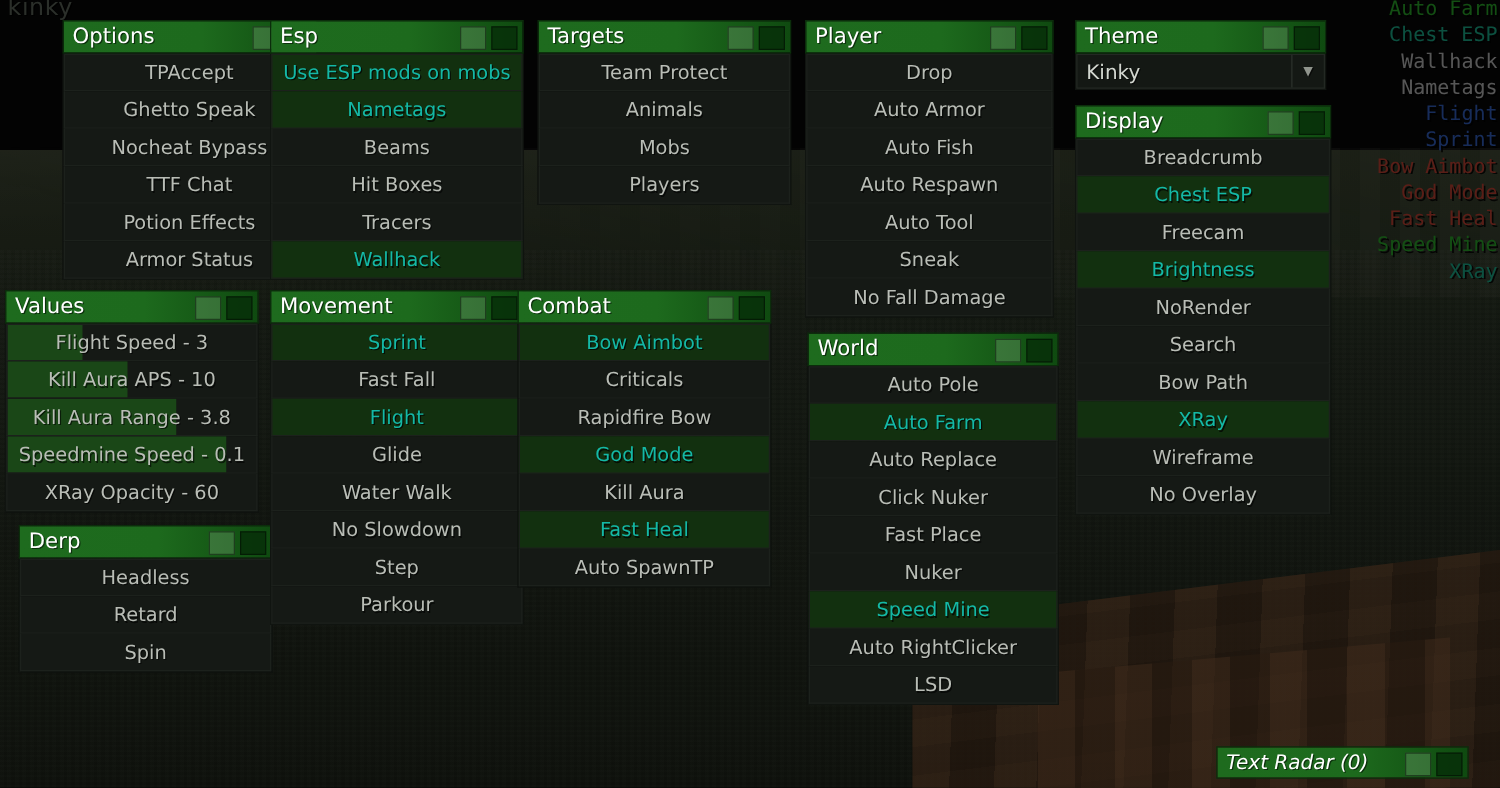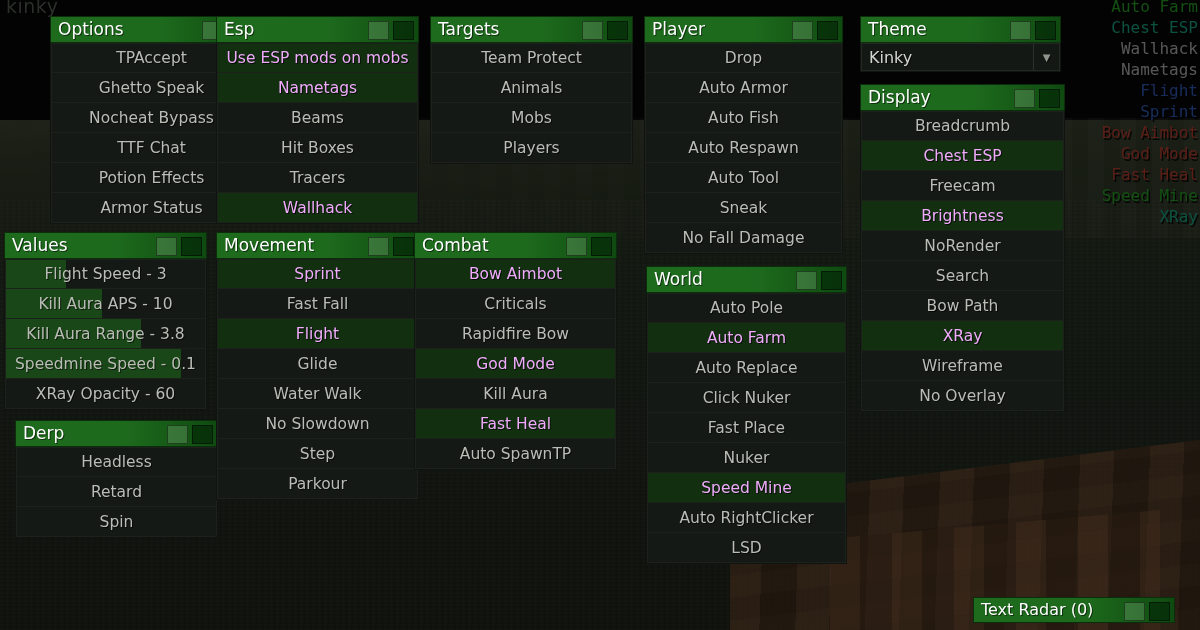--- a/index.html
+++ b/index.html
@@ -80,21 +80,21 @@
 
   .item {
     height: 30px; display: flex; align-items: center; justify-content: center;
     font-size: 15.5px; color: #b9bdb6;
     border: 1px solid #1c211c;
     margin: 0; position: relative;
     background: #151915;
     text-shadow: 1px 1px 0 rgba(0,0,0,.6);
   }
   .item + .item { border-top: none; }
-  .item.on { color: #f0abfc; background: #12300f; text-shadow: 1px 1px 0 rgba(0,0,0,.7); align-items: center; }
+  .item.on { color: #14b8a6; background: #12300f; text-shadow: 1px 1px 0 rgba(0,0,0,.7); align-items: center; }
 
   
   .slider { position: relative; overflow: hidden; }
   .slider .fill {
     position: absolute; left: 0; top: 0; bottom: 0;
     background: #1a4717;
   }
   .slider .lbl { position: relative; z-index: 2; }
 
   
@@ -114,21 +114,21 @@
   #arraylist {
     position: absolute; right: 2px; top: -4px;
     text-align: right;
     font-family: "DejaVu Sans Mono", monospace;
     font-size: 16px; line-height: 21px;
     filter: brightness(.40);
   }
   #arraylist div { text-shadow: 1.5px 1.5px 0 rgba(0,0,0,.85); white-space: nowrap; }
 
   
-  #textradar { position: absolute; left: 973px; top: 597px; width: 202px; }
+  #textradar { position: absolute; left: 973px; top: 597px; width: 202px; font-style: italic; }
   #textradar .pheader { height: 26px; }
   #textradar .ptitle { font-size: 16px; }
 </style>
 </head>
 <body>
 
 <div id="app">
 
   <div id="bg">
     <div class="sky"></div>

